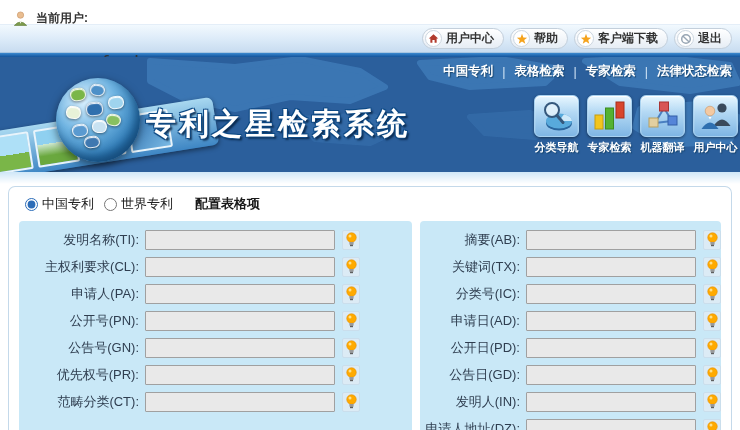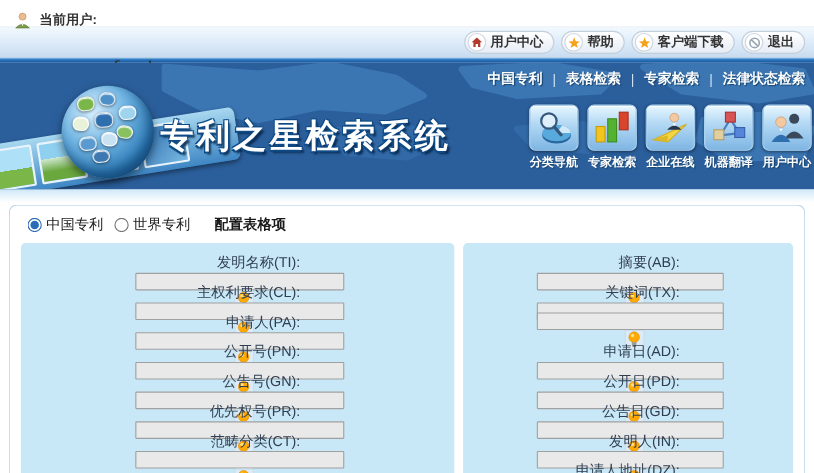--- a/index.html
+++ b/index.html
@@ -100,21 +100,21 @@
   .radio-row label { margin:0 10px 0 4px; cursor:pointer; }
   .radio-row input[type=radio] { accent-color:#2b6cb8; width:13px; height:13px; cursor:pointer; }
   .config-link { margin-left:12px; font-weight:bold; color:#1a1a1a; cursor:pointer; }
 
   .form-wrap { display:flex; gap:8px; padding:0 10px; }
   .form-panel {
     background:#c9e8f7; border-radius:4px; padding:9px 0 9px 4px;
   }
   .form-panel.left  { width:394px; }
   .form-panel.right { flex:1; }
-  .form-row { display:flex; align-items:center; height:20px; margin-bottom:7px;flex-direction:column; }
+  .form-row { display:flex; align-items:center; height:20px; margin-bottom:7px; }
   .form-row .flabel {
     text-align:right; padding-right:6px; font-size:13px; color:#2f3e50; white-space:nowrap;
   }
   .left  .flabel { width:122px; }
   .right .flabel { width:102px; }
   .finput {
     height:20px; background:#e9e9e9; border:1px solid #a0a0a0; border-radius:1px;
     font-size:12px; padding:0 4px; color:#222;
   }
   .left  .finput { width:190px; }
@@ -242,32 +242,20 @@
           <rect x="3" y="15" width="8" height="14" fill="#f2c51d" stroke="#c59c10" stroke-width="1"></rect>
           <rect x="13.5" y="8" width="8" height="21" fill="#54b232" stroke="#3c8c1e" stroke-width="1"></rect>
           <rect x="24" y="2" width="8" height="16" fill="#d8452c" stroke="#a82f1a" stroke-width="1"></rect>
         </svg>
       </div>
       <span class="slabel">专家检索</span>
     </div>
     <div class="shortcut">
       <div class="tile">
         <svg width="36" height="32" viewBox="0 0 36 32">
-          <polygon points="2,27 32,13 15,29" fill="#f5d442" stroke="#cfae20" stroke-width="1"></polygon>
-          <polygon points="2,27 15,23 15,29" fill="#dcb92c"></polygon>
-          <circle cx="21" cy="7" r="4" fill="#f3c9a2" stroke="#c89464" stroke-width="0.6"></circle>
-          <path d="M14.5 18 Q21 10.5 27.5 18 Z" fill="#26354a"></path>
-          <path d="M19.5 12 L21 14.5 L22.5 12 Z" fill="#fff"></path>
-        </svg>
-      </div>
-      <span class="slabel">企业在线</span>
-    </div>
-    <div class="shortcut">
-      <div class="tile">
-        <svg width="36" height="32" viewBox="0 0 36 32">
           <line x1="10" y1="23" x2="19" y2="8" stroke="#4a7fc1" stroke-width="2"></line>
           <line x1="19" y1="8" x2="27" y2="21" stroke="#4a7fc1" stroke-width="2"></line>
           <line x1="10" y1="23" x2="27" y2="21" stroke="#4a7fc1" stroke-width="2"></line>
           <rect x="14.5" y="2" width="9" height="9" fill="#d85555" stroke="#a83333" stroke-width="1"></rect>
           <rect x="4" y="18" width="9" height="9" fill="#e2cfa0" stroke="#b89f60" stroke-width="1"></rect>
           <rect x="23" y="16" width="9" height="9" fill="#5585d8" stroke="#335fa8" stroke-width="1"></rect>
         </svg>
       </div>
       <span class="slabel">机器翻译</span>
     </div>
@@ -407,20 +395,21 @@
           <button class="bulb">
               <svg width="13" height="16" viewBox="0 0 13 16">
                 <circle cx="6.5" cy="5.5" r="4.8" fill="#ffaa00" stroke="#e08800" stroke-width="0.5"></circle>
                 <circle cx="5" cy="4" r="1.5" fill="#ffe08a"></circle>
                 <rect x="4.4" y="10" width="4.2" height="2.6" fill="#9a9a9a"></rect>
                 <rect x="5" y="12.6" width="3" height="1.6" fill="#5f5f5f"></rect>
               </svg>
             </button>
         </div>
         <div class="form-row">
+          <label class="flabel">分类号(IC):</label>
           <input class="finput" type="text" value="" style="">
           <button class="bulb">
               <svg width="13" height="16" viewBox="0 0 13 16">
                 <circle cx="6.5" cy="5.5" r="4.8" fill="#ffaa00" stroke="#e08800" stroke-width="0.5"></circle>
                 <circle cx="5" cy="4" r="1.5" fill="#ffe08a"></circle>
                 <rect x="4.4" y="10" width="4.2" height="2.6" fill="#9a9a9a"></rect>
                 <rect x="5" y="12.6" width="3" height="1.6" fill="#5f5f5f"></rect>
               </svg>
             </button>
         </div>

